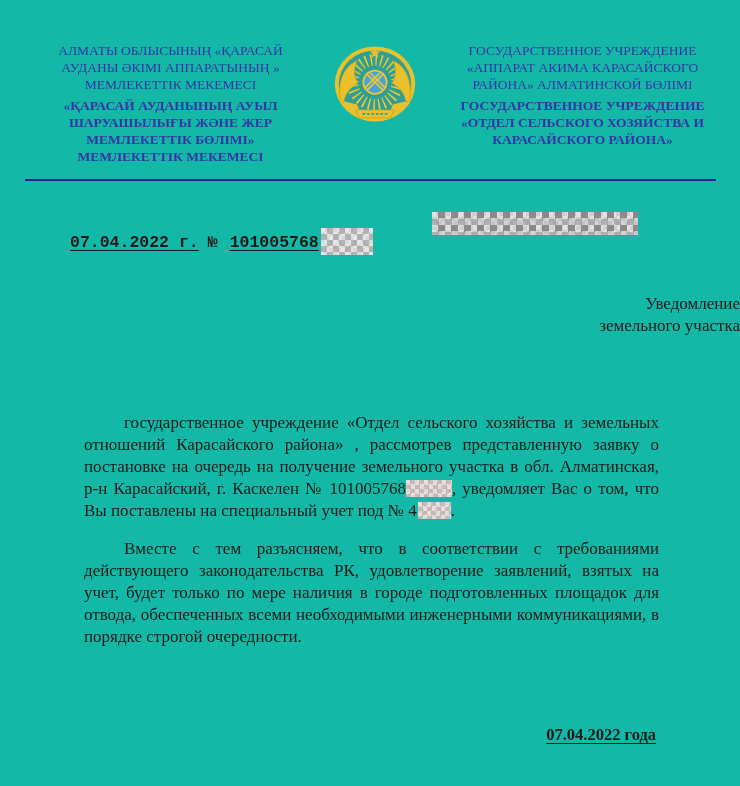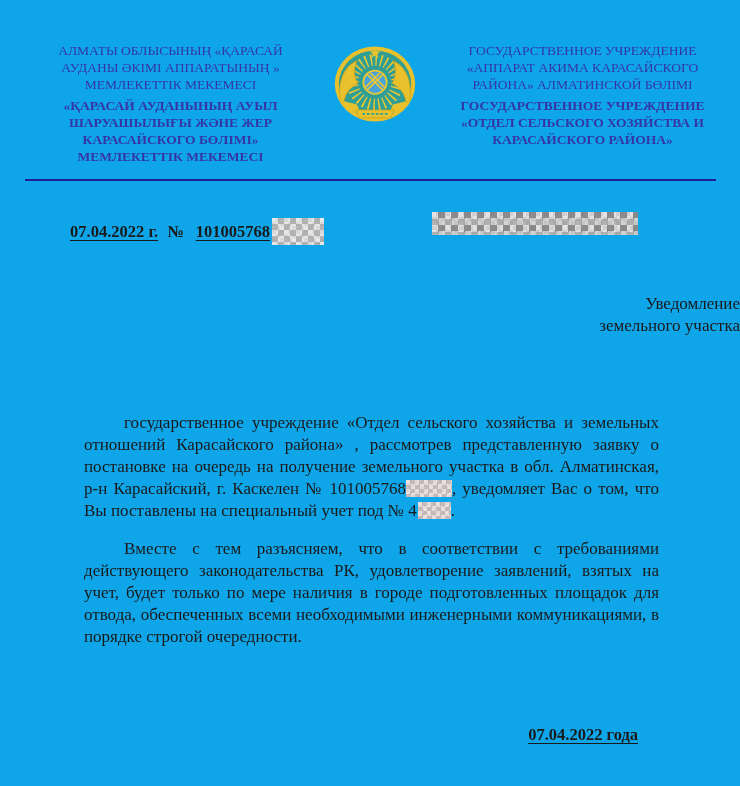--- a/index.html
+++ b/index.html
@@ -1,39 +1,39 @@
 <!DOCTYPE html>
 <html><head>
 <meta charset="utf-8">
 <style>
   html,body { margin:0; padding:0; }
   .page {
     position: relative;
     width: 740px;
     height: 786px;
-    background: #0ea5e9;
+    background: #14b8a6;
     font-family: "Liberation Serif", "DejaVu Serif", serif;
     color: #1a1a1a;
     overflow: hidden;
   }
 
   
   .lh-col { position: absolute; top: 42px; text-align: center; color: #3535a6; font-size: 13.5px; line-height: 17px; }
   .lh-left  { left: 28px;  width: 285px; }
   .lh-right { left: 435px; width: 295px; }
   .lh-line { white-space: nowrap; }
   .lh-bold { font-weight: bold; }
   .lh-gap { height: 4px; }
 
   .emblem-wrap { position: absolute; left: 330px; top: 42px; width: 90px; height: 84px; }
 
   .divider { position: absolute; left: 25px; top: 179px; width: 691px; height: 2px; background: #1e1e96; }
 
   
-  .ref-line { position: absolute; left: 70px; top: 218px; font-size: 16.5px; font-weight: bold; white-space: nowrap; }
+  .ref-line { position: absolute; left: 70px; top: 228px; font-size: 16.5px; font-weight: bold; white-space: nowrap; font-family: Liberation Mono, monospace; }
   .u { text-decoration: underline; text-underline-offset: 3px; }
   .ref-date { margin-right: 9px; }
   .ref-no { margin-right: 12px; }
 
   
   .mosaic {
     background-image:
       repeating-conic-gradient(rgba(125,125,125,0.85) 0% 25%, rgba(195,195,195,0.55) 25% 50%, rgba(155,155,155,0.7) 50% 75%, rgba(218,218,218,0.45) 75% 100%),
       repeating-conic-gradient(#c7c7c7 0% 25%, #e7e7e7 0% 50%);
     background-size: 13px 13px, 9px 9px;
@@ -56,35 +56,35 @@
   .inline-blur-b { display: inline-block; width: 33px; height: 17px; vertical-align: -3px; margin-left: 1px; }
 
   
   .doc-title { position: absolute; left: 0; top: 293px; width: 740px; text-align: right; font-size: 17px; line-height: 22px; }
 
   
   .doc-body { position: absolute; left: 68px; top: 396px; width: 607px; font-size: 17px; line-height: 22px; }
   .doc-body p { margin: 16px; text-align: justify; text-indent: 40px; }
 
   
-  .footer-date { position: absolute; right: 102px; top: 725px; font-size: 16.5px; font-weight: bold; }
+  .footer-date { position: absolute; right: 84px; top: 725px; font-size: 16.5px; font-weight: bold; }
 </style>
 </head>
 <body>
 
 <div class="page">
 
   <div class="lh-col lh-left">
     <div class="lh-line">АЛМАТЫ ОБЛЫСЫНЫҢ «ҚАРАСАЙ</div>
     <div class="lh-line">АУДАНЫ ӘКІМІ АППАРАТЫНЫҢ »</div>
     <div class="lh-line">МЕМЛЕКЕТТІК МЕКЕМЕСІ</div>
     <div class="lh-gap"></div>
     <div class="lh-line lh-bold">«ҚАРАСАЙ АУДАНЫНЫҢ АУЫЛ</div>
     <div class="lh-line lh-bold">ШАРУАШЫЛЫҒЫ ЖӘНЕ ЖЕР</div>
-    <div class="lh-line lh-bold">КАРАСАЙСКОГО БӨЛІМІ»</div>
+    <div class="lh-line lh-bold">МЕМЛЕКЕТТІК БӨЛІМІ»</div>
     <div class="lh-line lh-bold">МЕМЛЕКЕТТІК МЕКЕМЕСІ</div>
   </div>
 
   <div class="emblem-wrap">
     <svg width="90" height="84" viewBox="0 0 100 94" xmlns="http://www.w3.org/2000/svg">
       <ellipse cx="50" cy="47" rx="45" ry="42" fill="#e9c12c"></ellipse>
       <ellipse cx="50" cy="47" rx="40.5" ry="37.5" fill="#2f9f96"></ellipse>
 
       <circle cx="50" cy="45" r="25" fill="none" stroke="#edc732" stroke-width="13" stroke-dasharray="1.7 3.9"></circle>
       <circle cx="50" cy="45" r="16" fill="#2f9f96"></circle>

